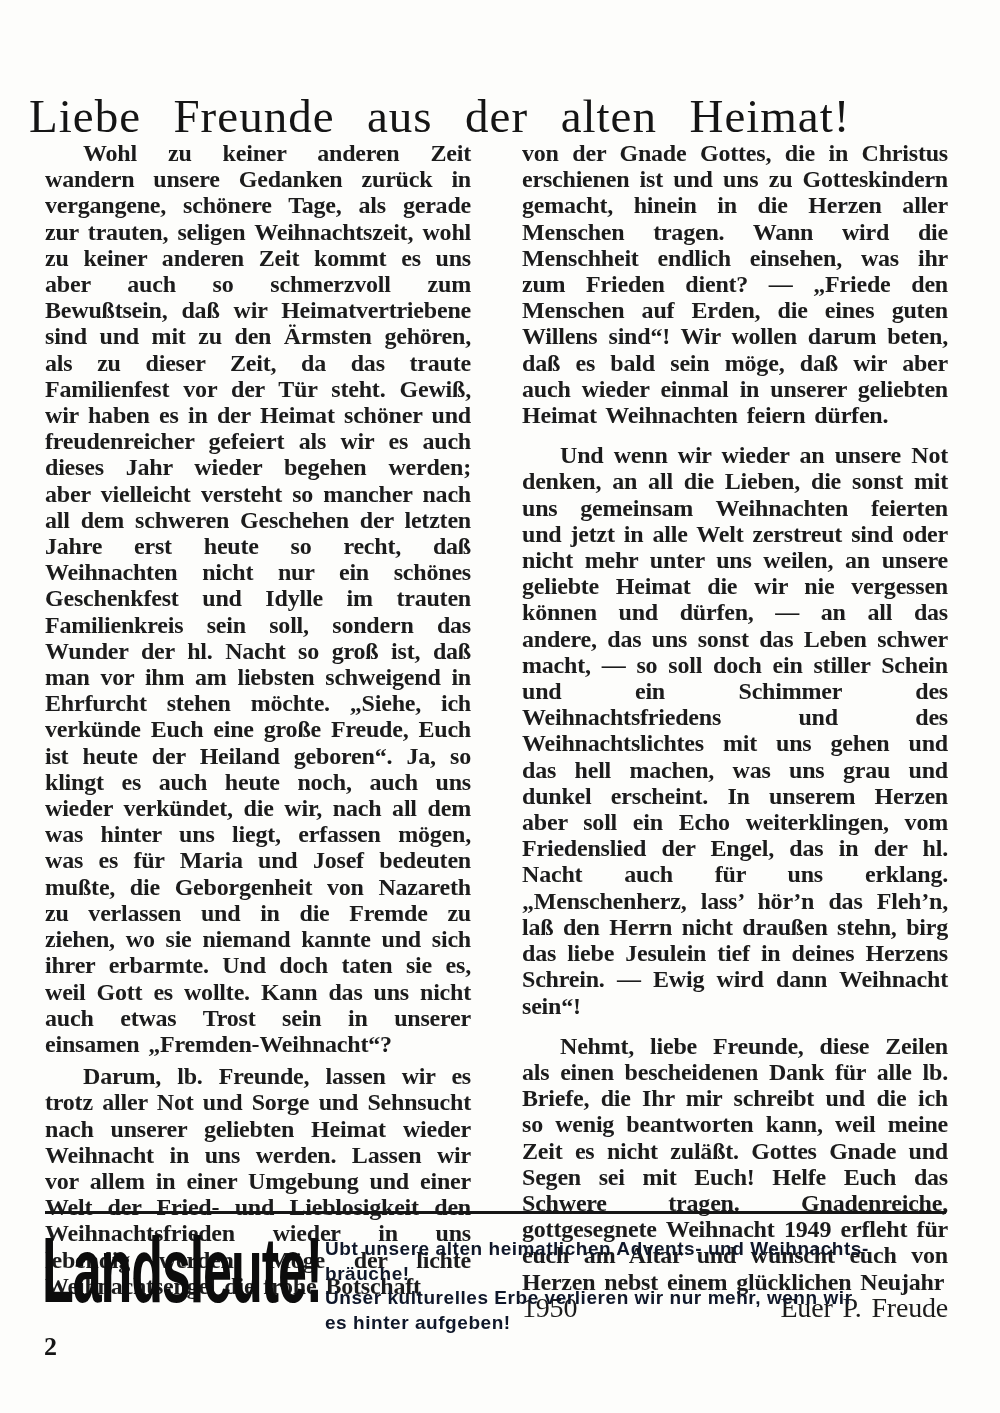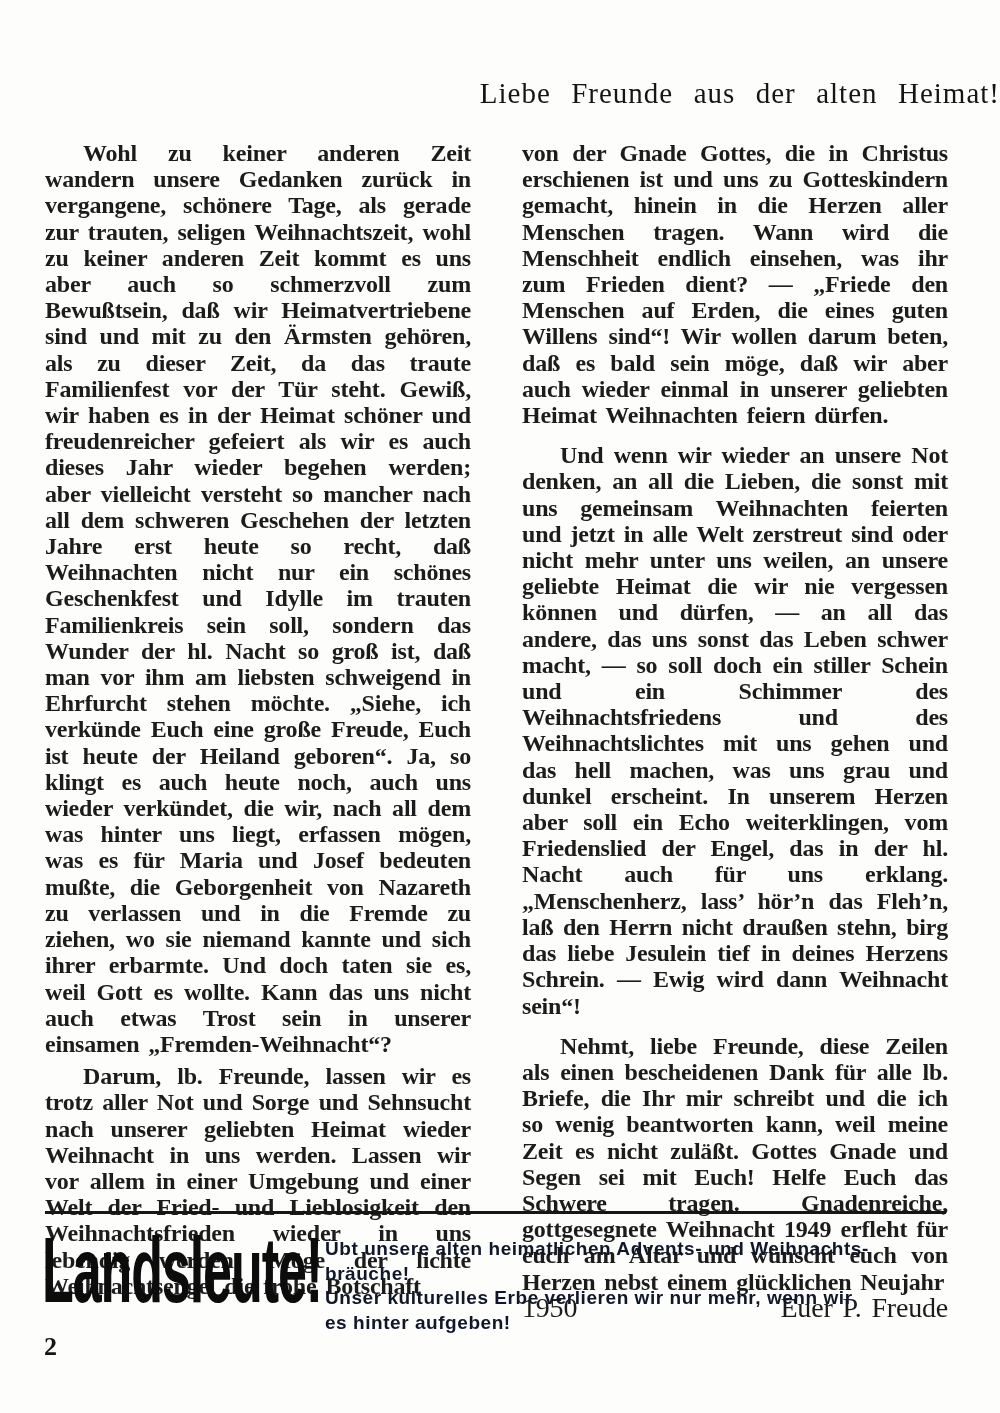--- a/index.html
+++ b/index.html
@@ -7,26 +7,27 @@
     position:relative;
     width:1000px;height:1413px;
     margin:0 auto;
     background:#fdfdfb;
     color:#1b1b1b;
     font-family:"Liberation Serif", serif;
     overflow:hidden;
   }
   .title{
     position:absolute;top:58px;left:0;right:0;
-    text-align:right;
-    font-size:29px;
+    text-align:left;
+    font-size:47px;
     font-weight:400;
     letter-spacing:1px;
     word-spacing:0.42em;
     color:#151515;
+    padding-left:29px;
   }
   .columns{
     position:absolute;top:140px;left:45px;
     width:903px;
     display:flex;
     gap:51px;
   }
   .col{
     width:435.5px;
     font-size:24px;

